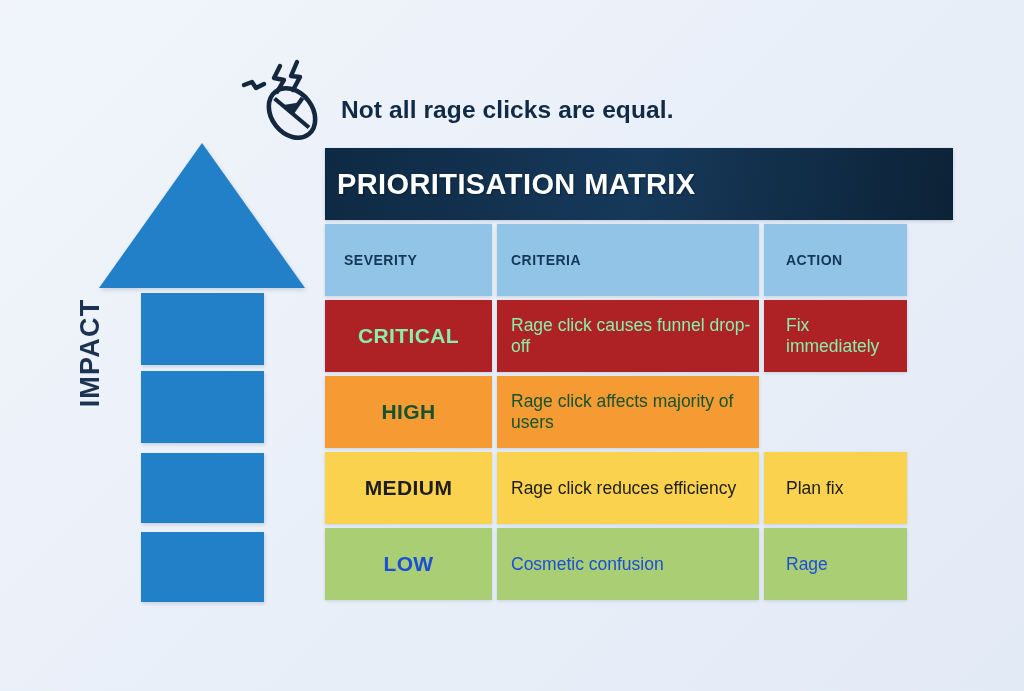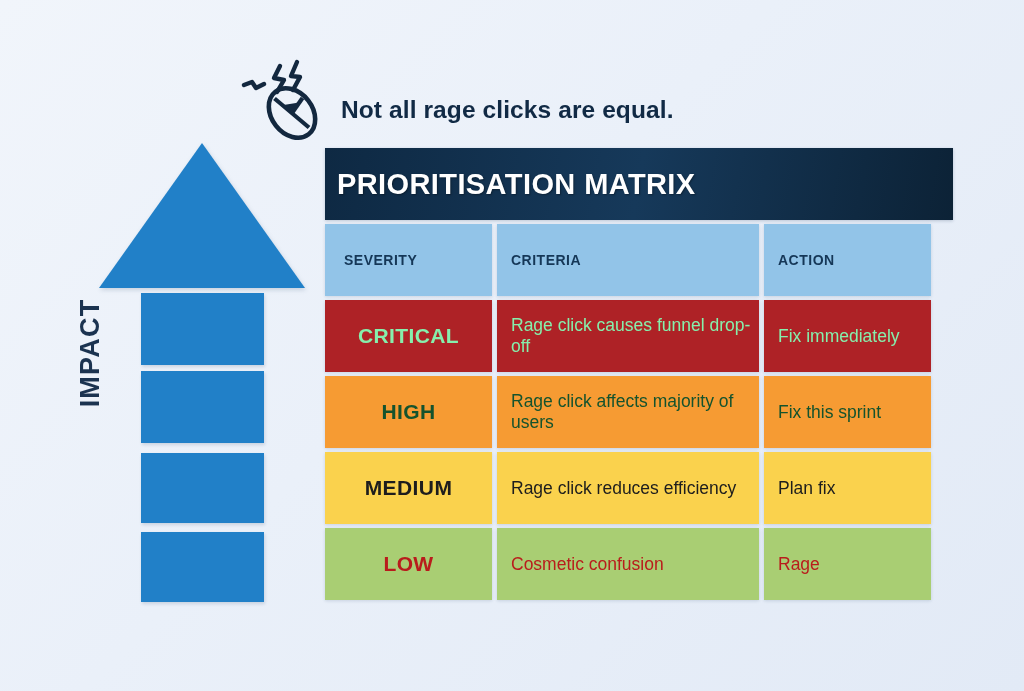--- a/index.html
+++ b/index.html
@@ -104,41 +104,41 @@
     column-gap: 5px;
   }
   .cell {
     box-sizing: border-box;
     display: flex;
     align-items: center;
     box-shadow: 0 1px 3px rgba(30,60,100,.16);
   }
   .c-sev { width: 167px; justify-content: center; }
   .c-cri { width: 262px; padding-left: 14px; }
-  .c-act { width: 167px; padding-left: 14px; }
+  .c-act { width: 143px; padding-left: 22px; }
 
   .head-row .cell {
     height: 72px;
     background: #92c4e8;
     color: #153757;
     font-size: 14px;
     font-weight: 700;
     letter-spacing: .5px;
   }
   .head-row .c-sev { justify-content: flex-start; padding-left: 19px; }
 
   .data-row .cell { height: 72px; }
   .data-row .c-sev { font-size: 21px; font-weight: 700; letter-spacing: .4px; }
   .data-row .c-cri, .data-row .c-act { font-size: 17.5px; font-weight: 400; }
 
   .sev-critical .cell { background: #b02025; color: #86efac; }
   .sev-critical .cell { background: #ae2226; }
   .sev-high .cell     { background: #f69b33; color: #14532d; }
   .sev-medium .cell   { background: #fad24d; color: #1d1d1d; }
-  .sev-low .cell      { background: #a9ce73; color: #b91c1c; }
+  .sev-low .cell      { background: #a9ce73; color: #1d4ed8; }
 </style>
 </head>
 <body>
 
 <div id="canvas">
 
   <svg id="rage-icon" viewBox="0 0 100 92">
     <g fill="none" stroke="#13283f" stroke-width="4.4" stroke-linecap="round" stroke-linejoin="round">
       <path d="M44 14 L38 26 L48 28 L41 40"></path>
       <path d="M61 10 L55 24 L64 25 L57 38"></path>
@@ -173,21 +173,20 @@
 
     <div class="row data-row sev-critical">
       <div class="cell c-sev">CRITICAL</div>
       <div class="cell c-cri">Rage click causes funnel drop-off</div>
       <div class="cell c-act">Fix immediately</div>
     </div>
 
     <div class="row data-row sev-high">
       <div class="cell c-sev">HIGH</div>
       <div class="cell c-cri">Rage click affects majority of users</div>
-      <div class="cell c-act">Fix this sprint</div>
     </div>
 
     <div class="row data-row sev-medium">
       <div class="cell c-sev">MEDIUM</div>
       <div class="cell c-cri">Rage click reduces efficiency</div>
       <div class="cell c-act">Plan fix</div>
     </div>
 
     <div class="row data-row sev-low">
       <div class="cell c-sev">LOW</div>

